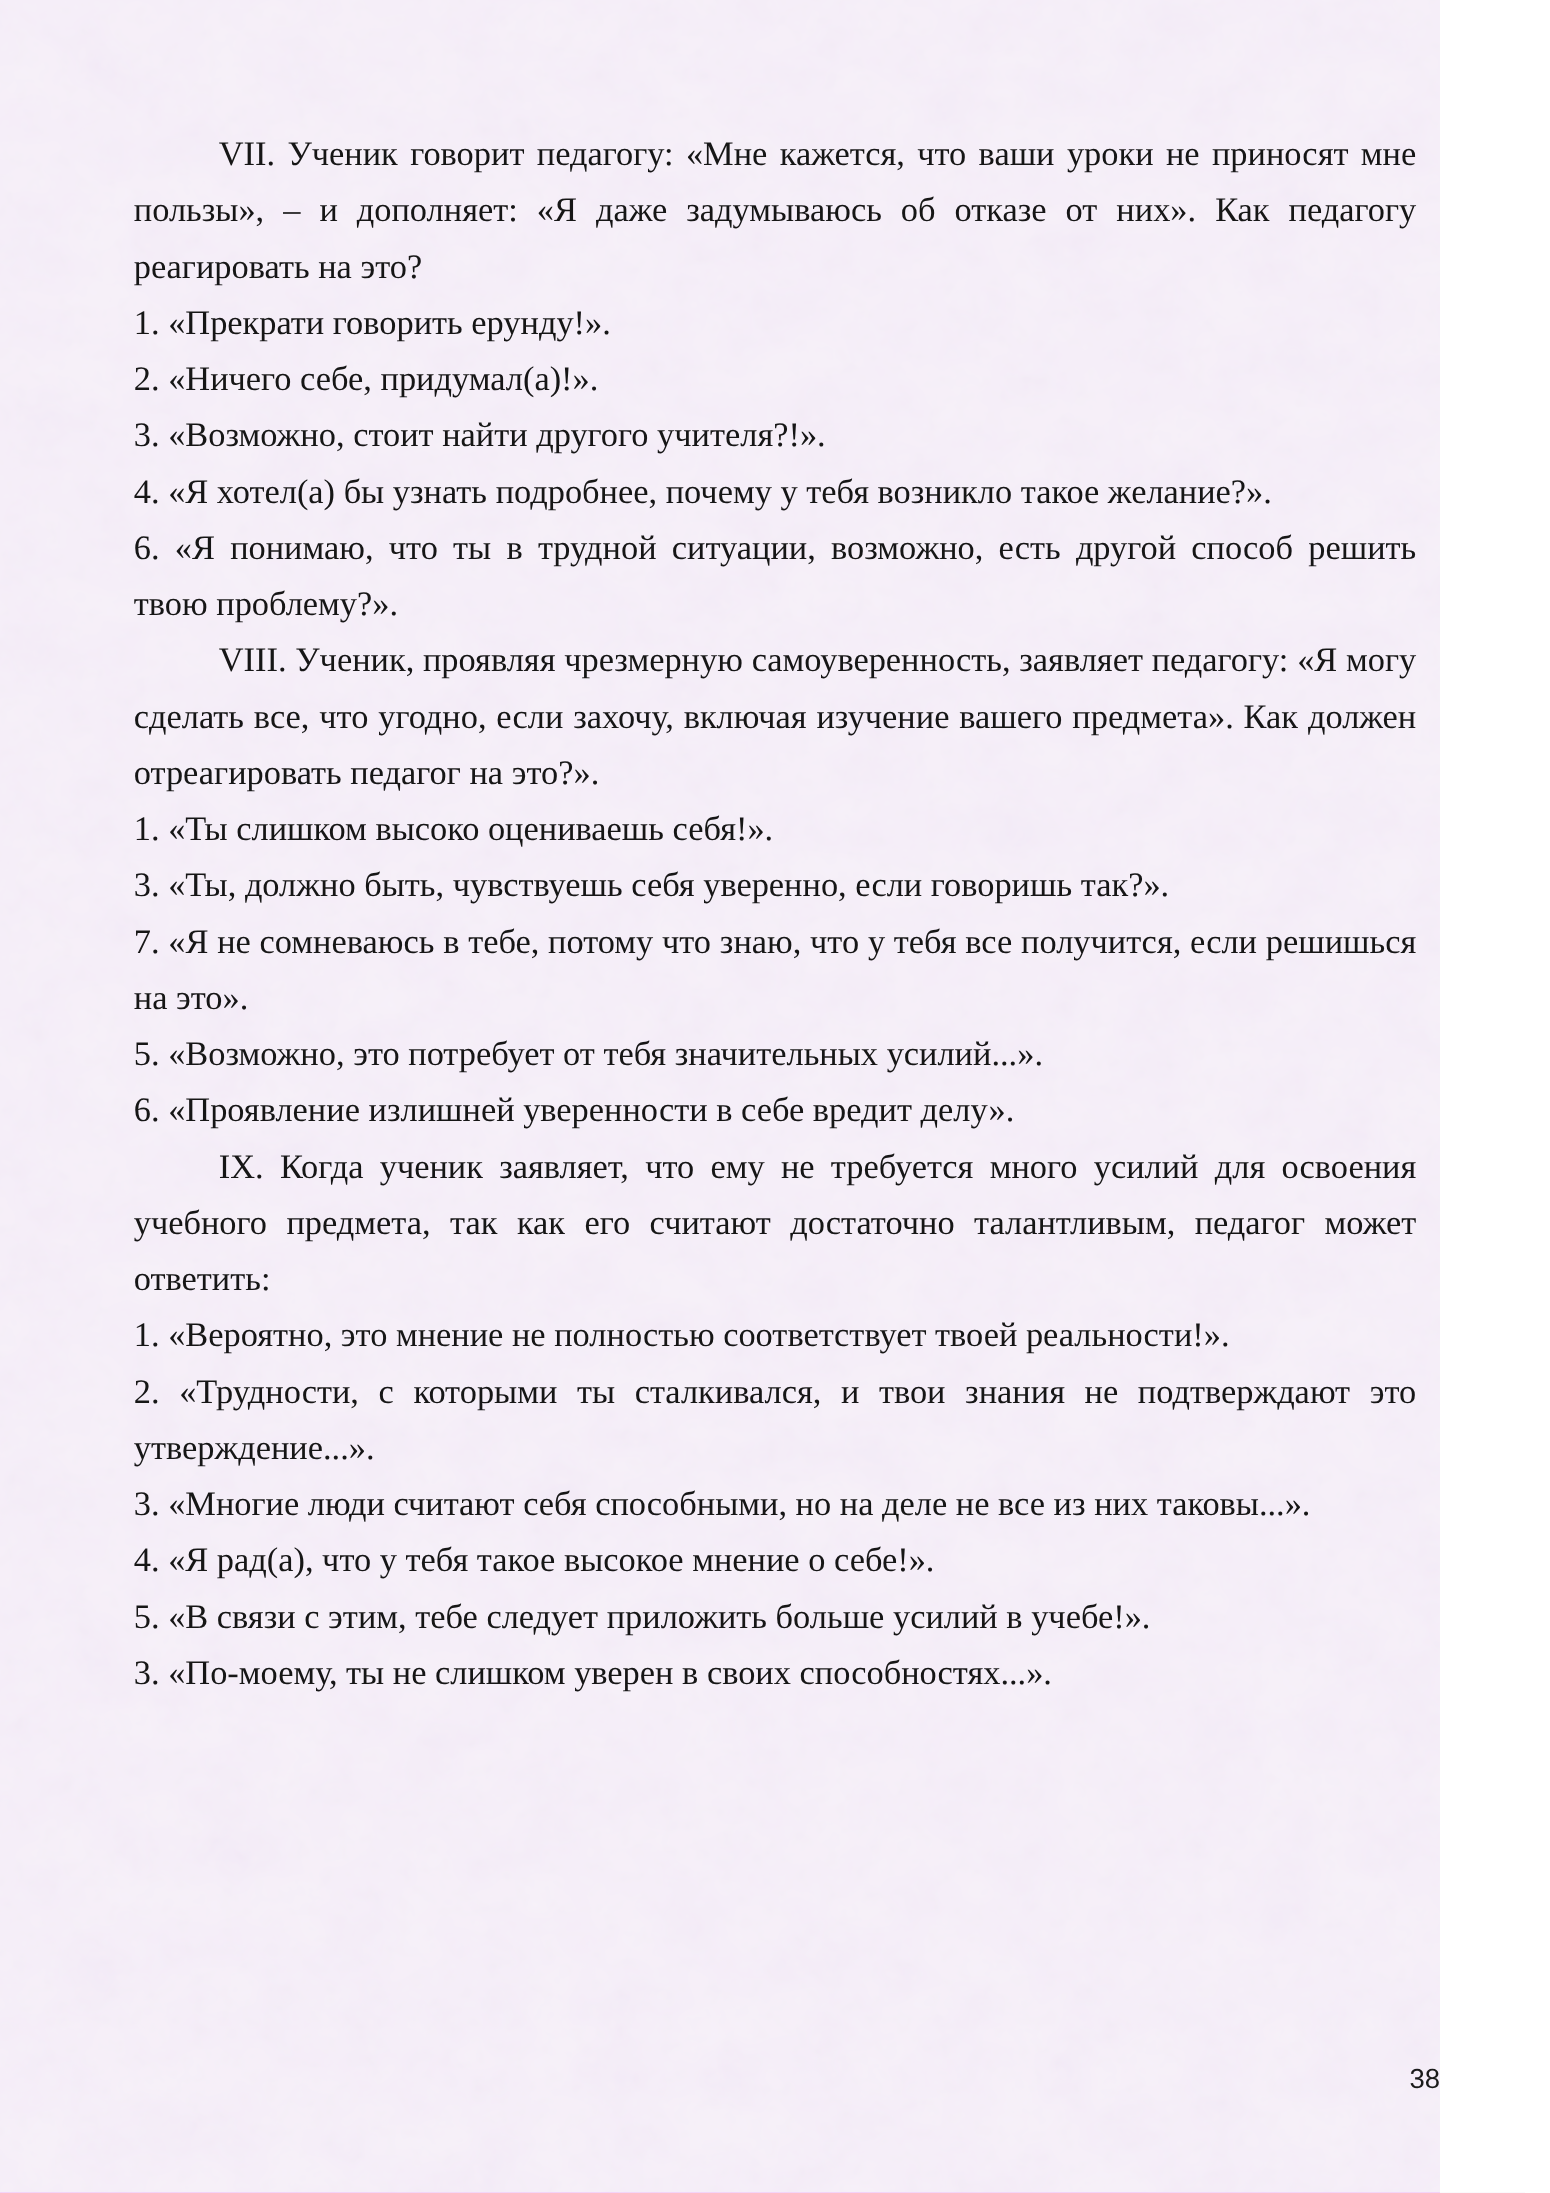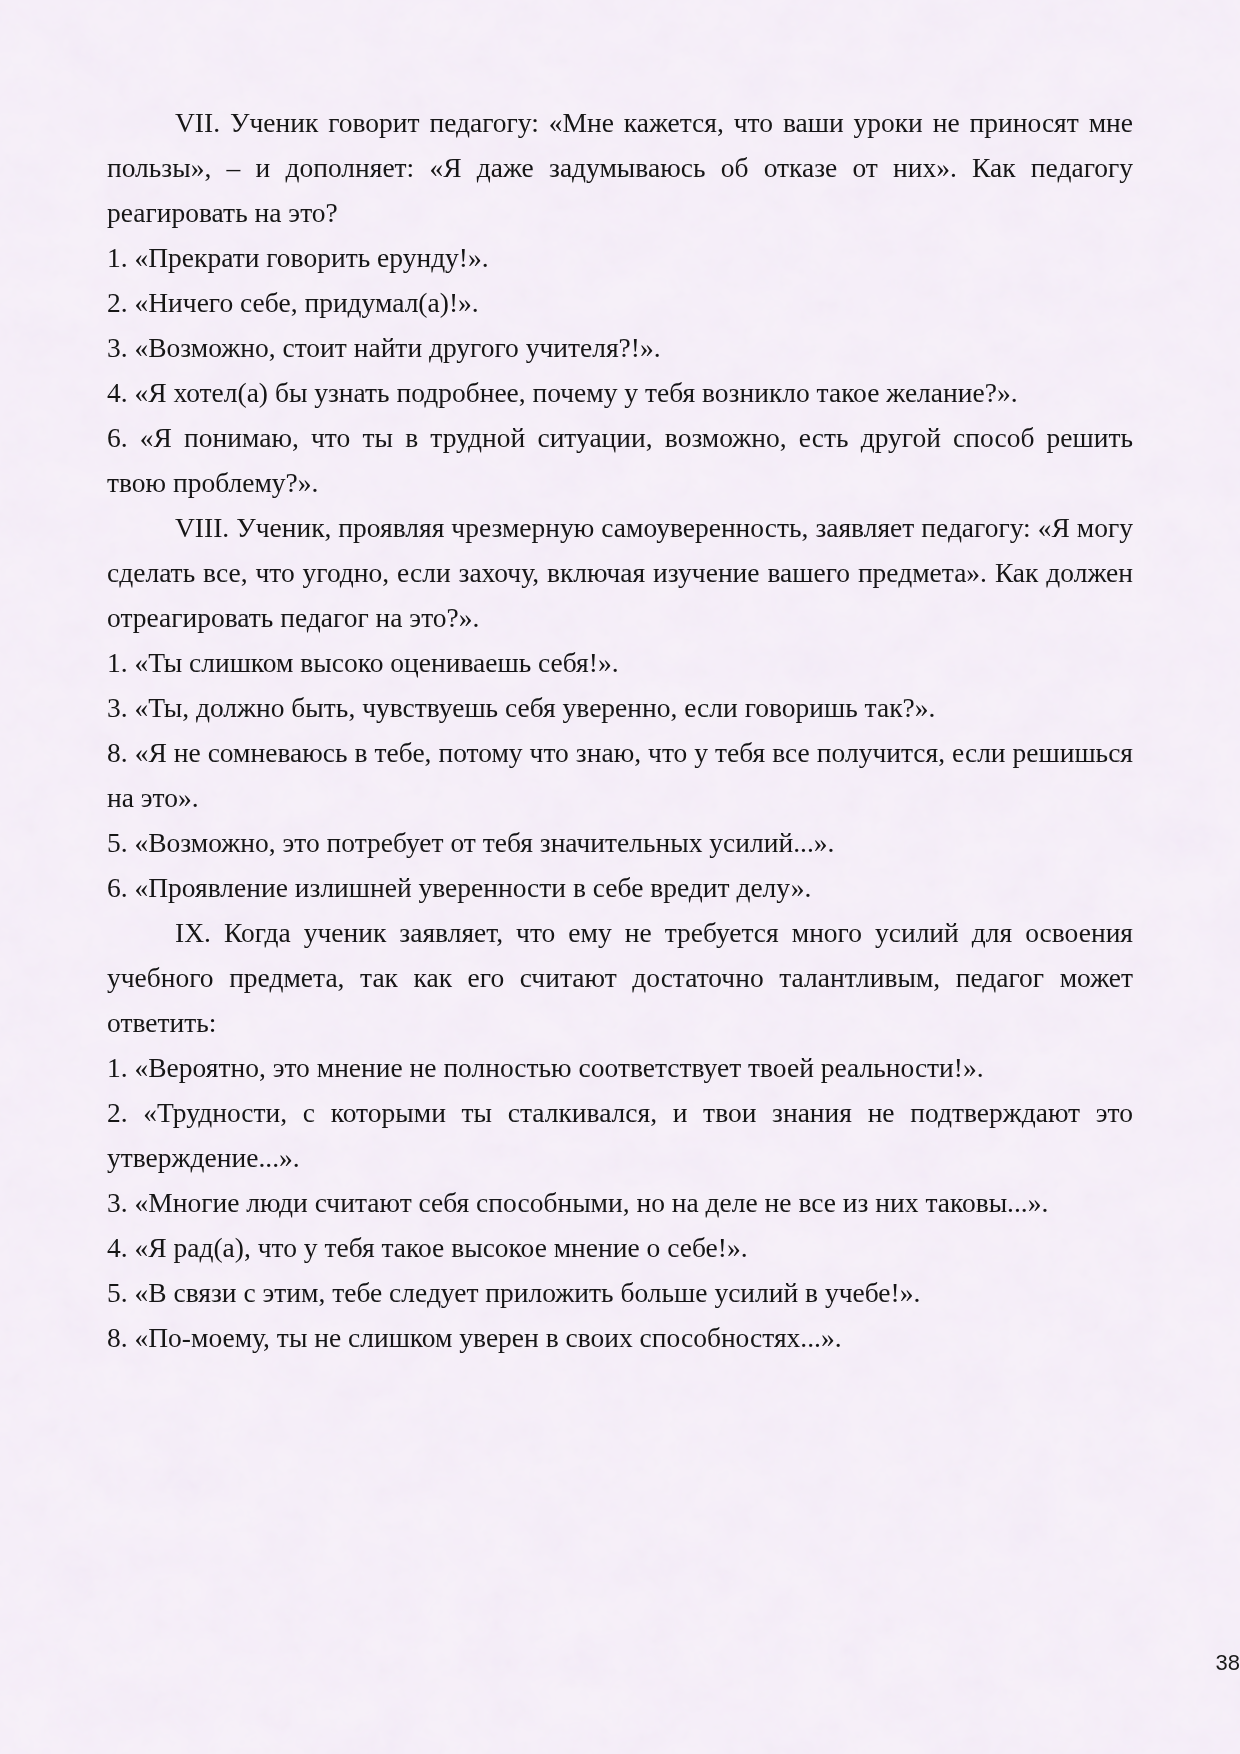--- a/index.html
+++ b/index.html
@@ -1,19 +1,19 @@
 <!DOCTYPE html>
 <html lang="ru"><head>
 <meta charset="utf-8">
 <style>
   html, body { margin: 0; padding: 0; }
   body { width: 1240px; }
   .page {
     position: relative;
-    width: 1240px;
+    width: 1152px;
     height: 1754px;
     background: #d946ef;
     overflow: hidden;
   }
   .texture {
     position: absolute;
     top: 0; left: 0;
     width: 1240px; height: 1754px;
     z-index: 0;
     display: block;
@@ -79,32 +79,32 @@
       <p class="item">2. «Ничего себе, придумал(а)!».</p>
       <p class="item">3. «Возможно, стоит найти другого учителя?!».</p>
       <p class="item">4. «Я хотел(а) бы узнать подробнее, почему у тебя возникло такое желание?».</p>
       <p class="item">6. «Я понимаю, что ты в трудной ситуации, возможно, есть другой способ решить твою проблему?».</p>
     </section>
 
     <section>
       <p class="lead">VIII. Ученик, проявляя чрезмерную самоуверенность, заявляет педагогу: «Я могу сделать все, что угодно, если захочу, включая изучение вашего предмета». Как должен отреагировать педагог на это?».</p>
       <p class="item">1. «Ты слишком высоко оцениваешь себя!».</p>
       <p class="item">3. «Ты, должно быть, чувствуешь себя уверенно, если говоришь так?».</p>
-      <p class="item">8. «Я не сомневаюсь в тебе, потому что знаю, что у тебя все получится, если решишься на это».</p>
+      <p class="item">7. «Я не сомневаюсь в тебе, потому что знаю, что у тебя все получится, если решишься на это».</p>
       <p class="item">5. «Возможно, это потребует от тебя значительных усилий...».</p>
       <p class="item">6. «Проявление излишней уверенности в себе вредит делу».</p>
     </section>
 
     <section>
       <p class="lead">IX. Когда ученик заявляет, что ему не требуется много усилий для освоения учебного предмета, так как его считают достаточно талантливым, педагог может ответить:</p>
       <p class="item">1. «Вероятно, это мнение не полностью соответствует твоей реальности!».</p>
       <p class="item">2. «Трудности, с которыми ты сталкивался, и твои знания не подтверждают это утверждение...».</p>
       <p class="item">3. «Многие люди считают себя способными, но на деле не все из них таковы...».</p>
       <p class="item">4. «Я рад(а), что у тебя такое высокое мнение о себе!».</p>
       <p class="item">5. «В связи с этим, тебе следует приложить больше усилий в учебе!».</p>
-      <p class="item">8. «По-моему, ты не слишком уверен в своих способностях...».</p>
+      <p class="item">3. «По-моему, ты не слишком уверен в своих способностях...».</p>
     </section>
 
   </div>
 
   <div class="page-number">38</div>
 
 </div>
 
 </body></html>

